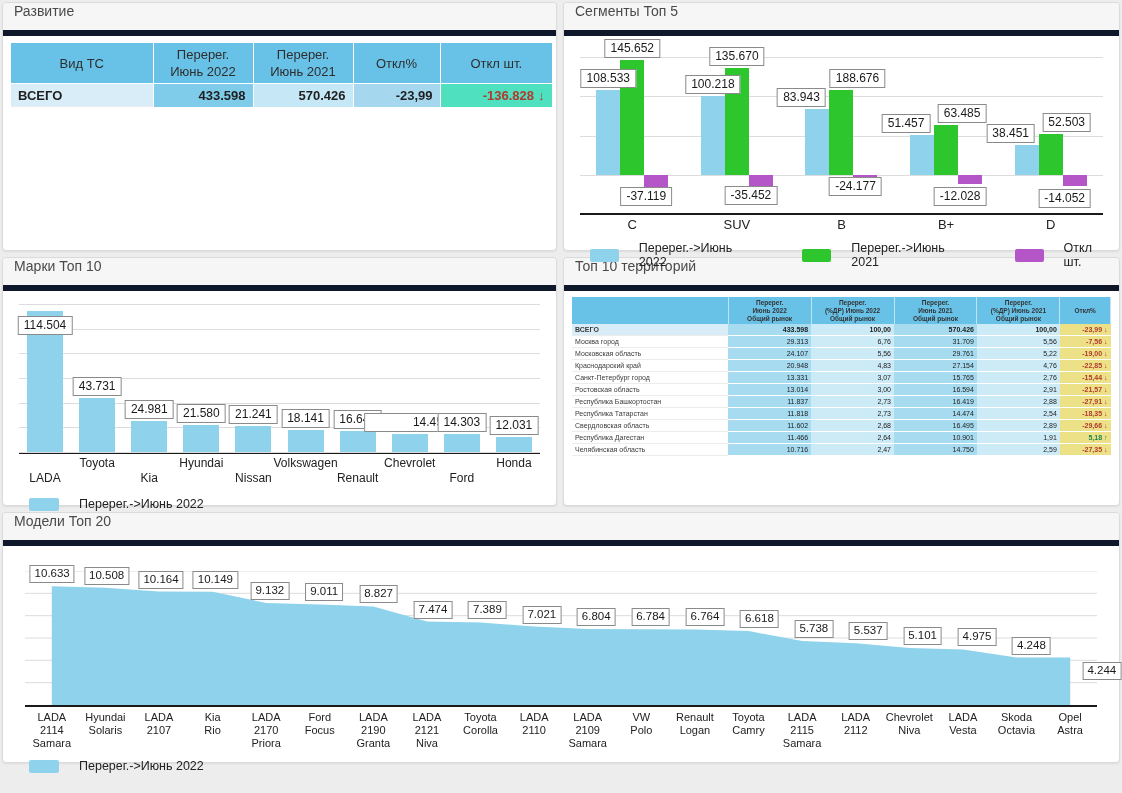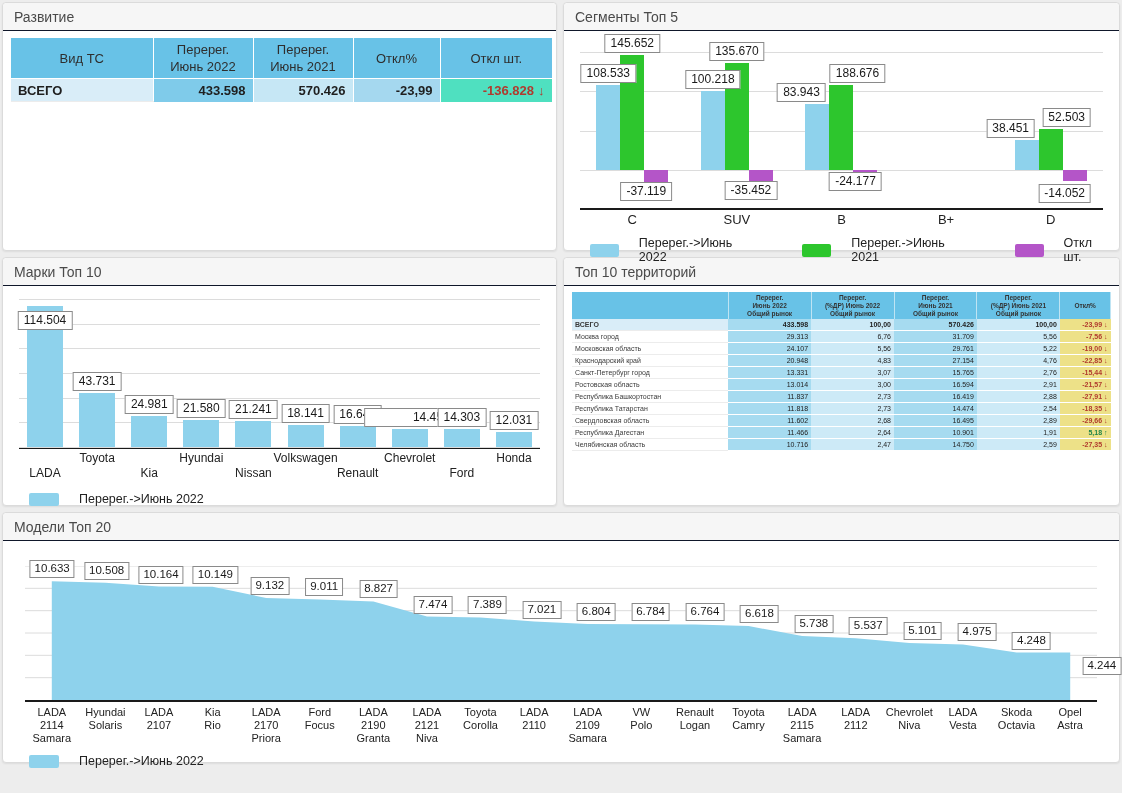--- a/index.html
+++ b/index.html
@@ -3,22 +3,22 @@
 <meta charset="utf-8">
 <style>
   html,body{margin:0;padding:0;background:#EDEDED;}
   body{font-family:"Liberation Sans","DejaVu Sans",sans-serif;}
   .page{width:1122px;height:793px;position:relative;background:#EDEDED;overflow:hidden;}
   .grid{position:absolute;left:2px;top:2px;width:1118px;display:grid;
         grid-template-columns:555px 557px;grid-template-rows:249px 249px 251px;gap:6px;}
   .panel{background:#fff;border:1px solid #DBDBDB;border-radius:4px;
          box-shadow:0 1px 2px rgba(0,0,0,.07);display:flex;flex-direction:column;}
   .panel-wide{grid-column:1 / span 2;}
-  .panel-header{height:27px;flex:0 0 27px;background:#F6F6F6;border-bottom:1px solid #0f172a;
-                display:flex;align-items:center;padding:0 11px;font-size:14px;color:#4A4A4A;
+  .panel-header{height:27px;flex:0 0 27px;background:#F6F6F6;border-bottom:6px solid #0f172a;
+                display:flex;align-items:flex-start;padding:0 11px;font-size:14px;color:#4A4A4A;
                 border-radius:4px 4px 0 0;}
   .panel-body{flex:1;position:relative;padding:5px 8px;}
 
   
   .dev-table{border-collapse:collapse;table-layout:fixed;width:541px;margin-top:2px;}
   .dev-table th{background:var(--c-header);color:#2E2E2E;font-weight:400;font-size:13px;
                 height:38px;border-right:1px solid #fff;vertical-align:middle;text-align:center;line-height:17px;}
   .dev-table th:last-child{border-right:none;}
   .dev-table td{height:22px;font-size:13px;border-right:1px solid #fff;border-top:1px solid #fff;
                 padding:0 7px;color:#1F1F1F;}
@@ -149,20 +149,28 @@
                 <div class="val-label" style="left: calc(50% + 0px); top: -9.72707px;">135.670</div>
                 <div class="val-label" style="left: calc(50% + 14px); top: 128.889px;">-35.452</div>
               </div>
               <div class="bar-group" style="left: 40%; width: 20%;">
                 <div class="bar" style="left: calc(50% - 36px); top: 51.9648px; height: 66.0352px; width: 24px; background: rgb(142, 210, 236);"></div>
                 <div class="bar" style="left: calc(50% - 12px); top: 32.9456px; height: 85.0544px; width: 24px; background: rgb(45, 198, 45);"></div>
                 <div class="bar" style="left: calc(50% + 12px); top: 118px; height: 19.0192px; width: 24px; background: rgb(180, 85, 200);"></div>
                 <div class="val-label" style="left: calc(50% - 40px); top: 30.9648px;">83.943</div>
                 <div class="val-label" style="left: calc(50% + 16px); top: 11.9456px;">188.676</div>
                 <div class="val-label" style="left: calc(50% + 14px); top: 120.019px;">-24.177</div>
+              </div>
+              <div class="bar-group" style="left: 60%; width: 20%;">
+                <div class="bar" style="left: calc(50% - 36px); top: 77.5205px; height: 40.4795px; width: 24px; background: rgb(142, 210, 236);"></div>
+                <div class="bar" style="left: calc(50% - 12px); top: 68.0585px; height: 49.9415px; width: 24px; background: rgb(45, 198, 45);"></div>
+                <div class="bar" style="left: calc(50% + 12px); top: 118px; height: 9.46203px; width: 24px; background: rgb(180, 85, 200);"></div>
+                <div class="val-label" style="left: calc(50% - 40px); top: 56.5205px;">51.457</div>
+                <div class="val-label" style="left: calc(50% + 16px); top: 47.0585px;">63.485</div>
+                <div class="val-label" style="left: calc(50% + 14px); top: 130.462px;">-12.028</div>
               </div>
               <div class="bar-group" style="left: 80%; width: 20%;">
                 <div class="bar" style="left: calc(50% - 36px); top: 87.7519px; height: 30.2481px; width: 24px; background: rgb(142, 210, 236);"></div>
                 <div class="bar" style="left: calc(50% - 12px); top: 76.6976px; height: 41.3024px; width: 24px; background: rgb(45, 198, 45);"></div>
                 <div class="bar" style="left: calc(50% + 12px); top: 118px; height: 11.0542px; width: 24px; background: rgb(180, 85, 200);"></div>
                 <div class="val-label" style="left: calc(50% - 40px); top: 66.7519px;">38.451</div>
                 <div class="val-label" style="left: calc(50% + 16px); top: 55.6976px;">52.503</div>
                 <div class="val-label" style="left: calc(50% + 14px); top: 132.054px;">-14.052</div>
               </div>
             </div>

